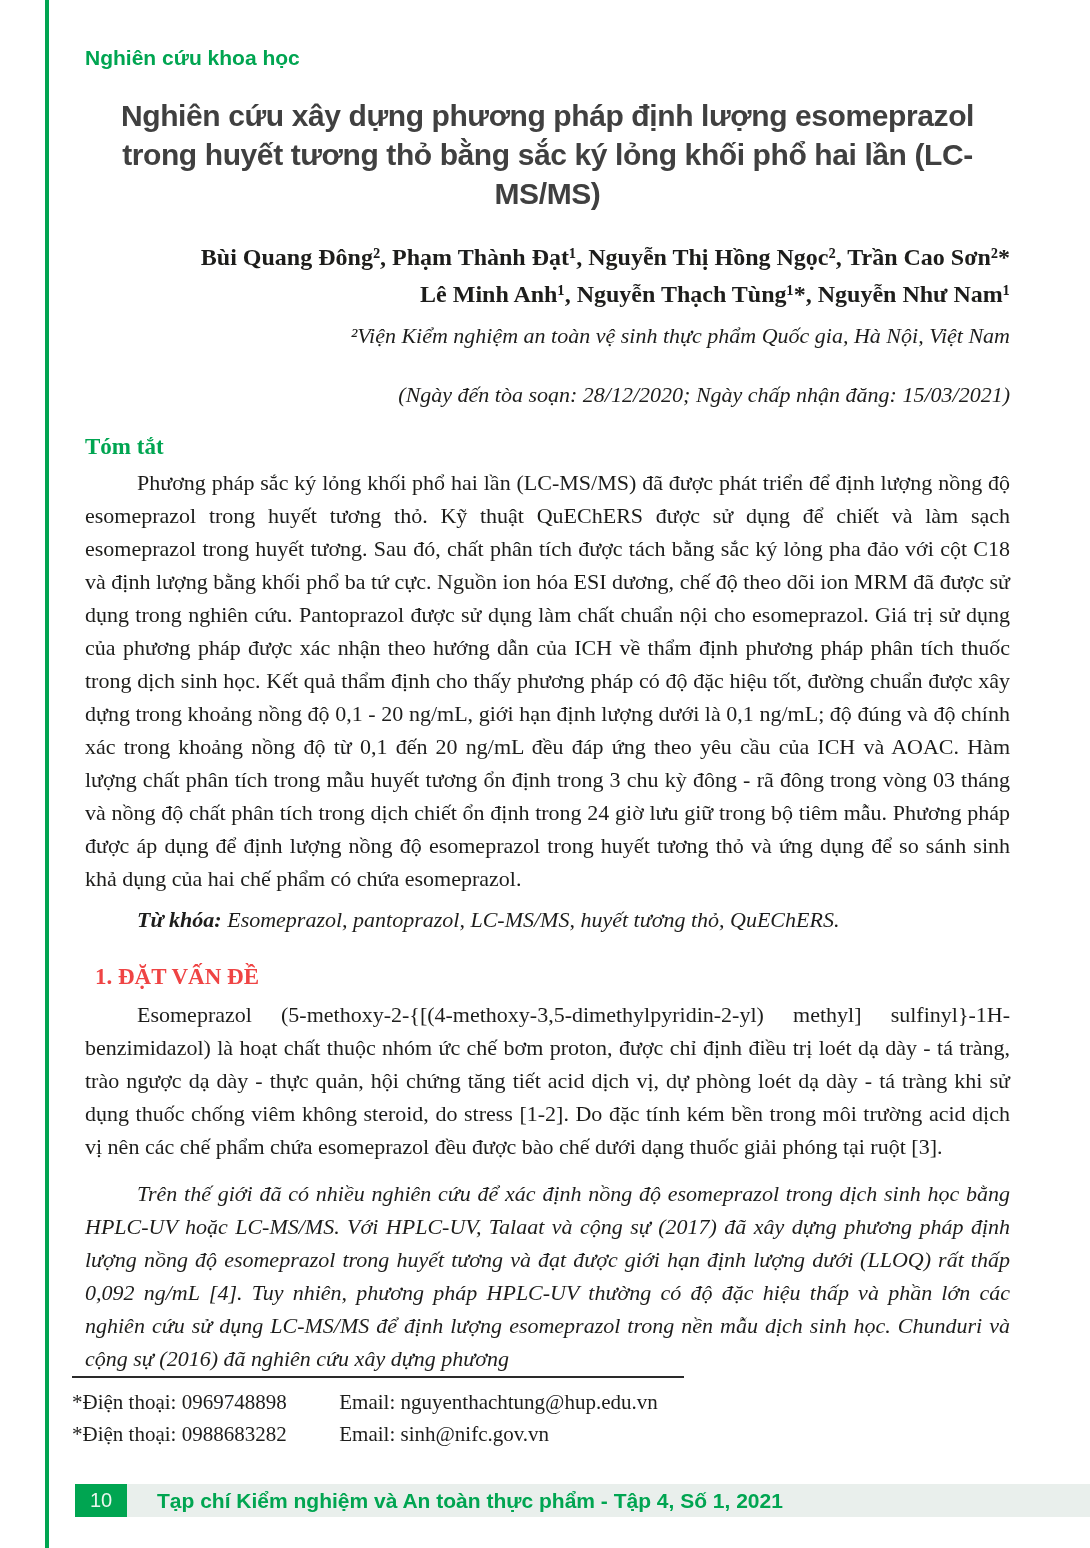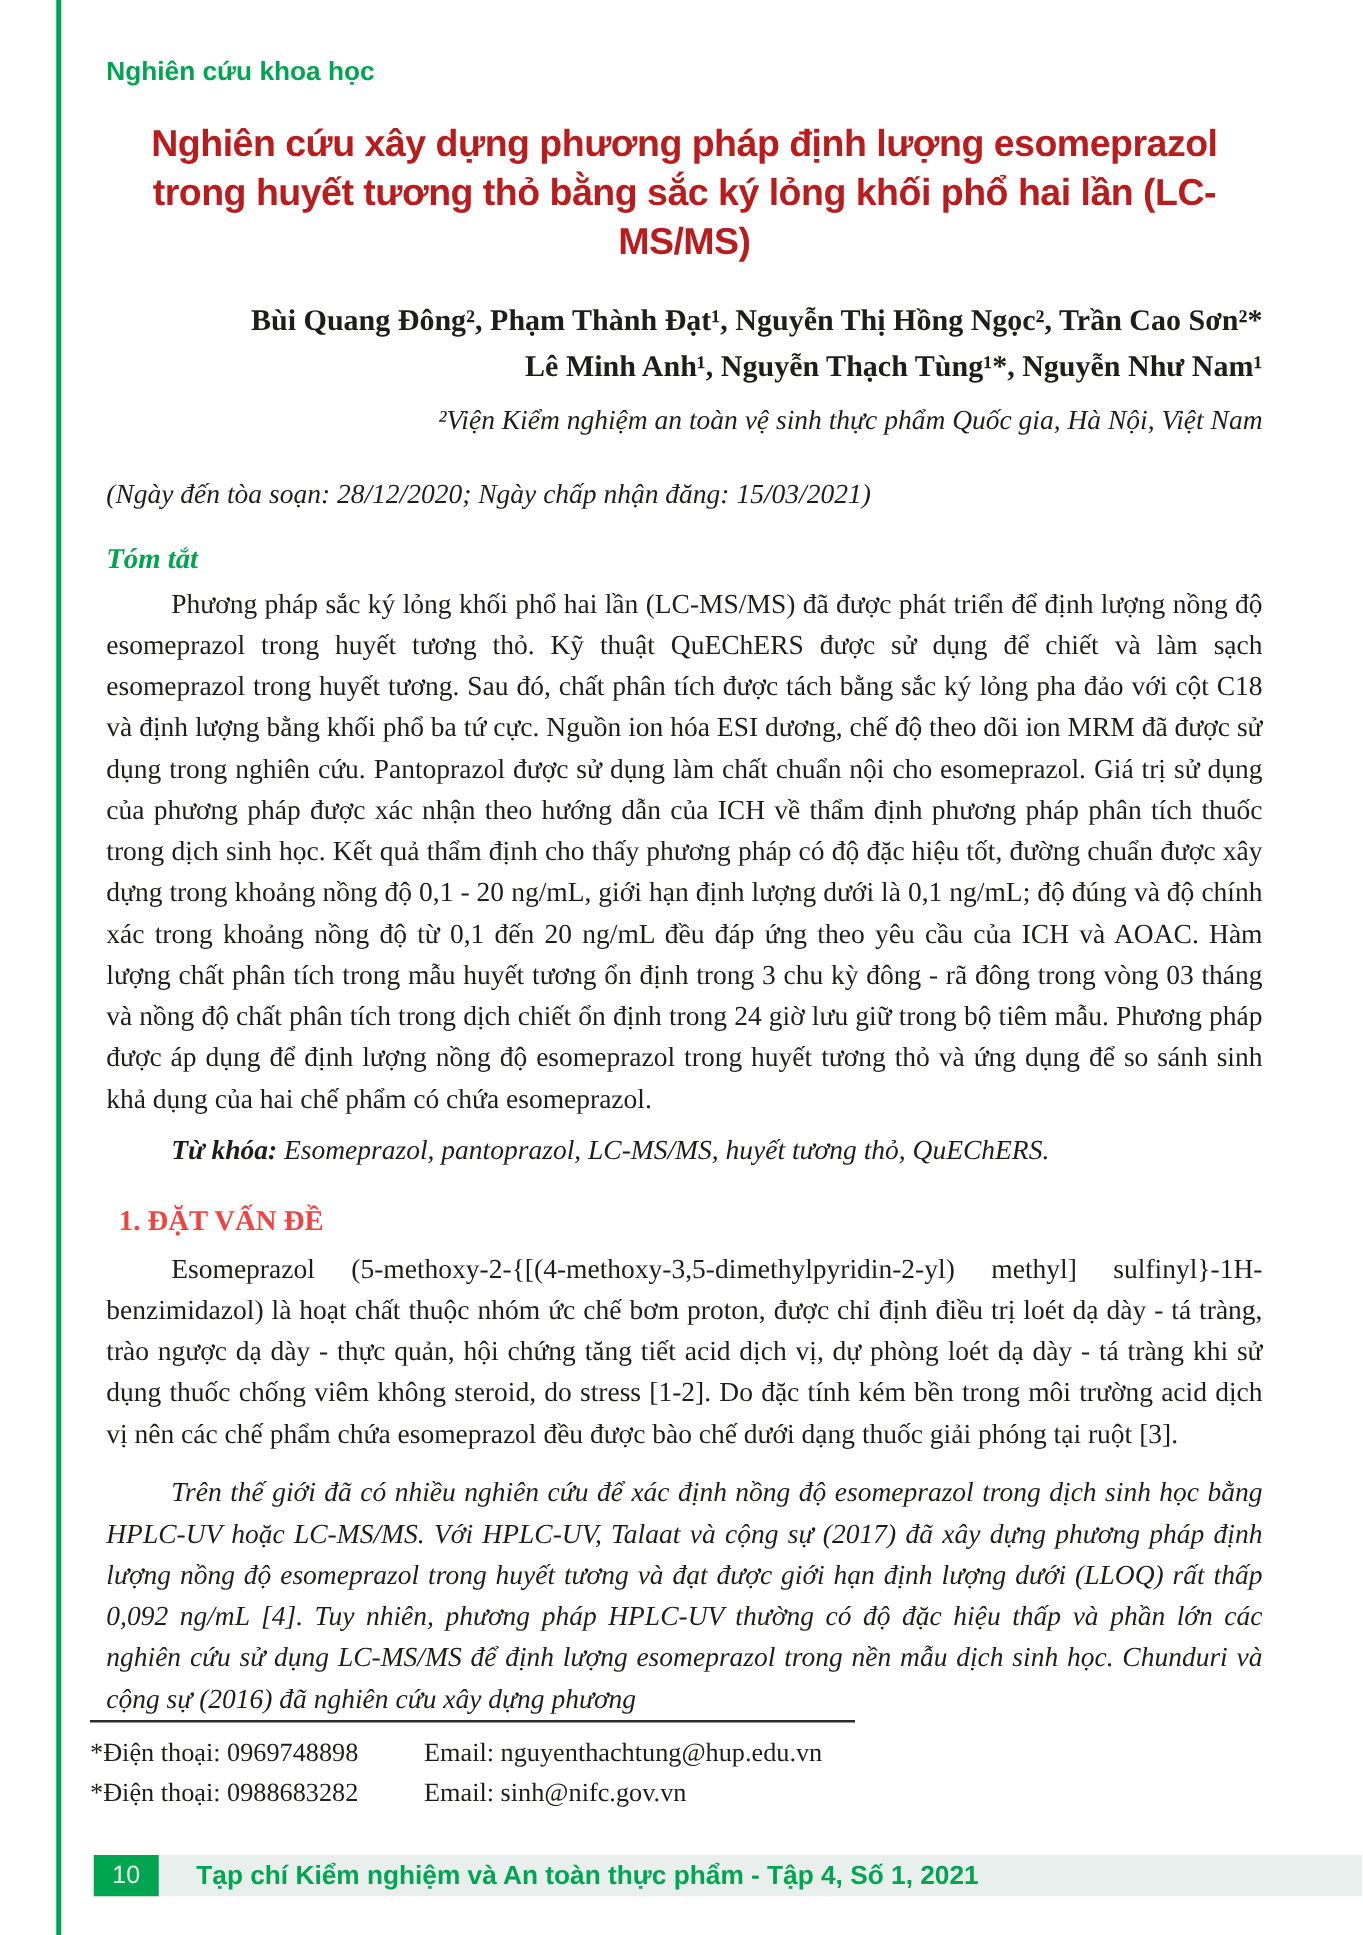--- a/index.html
+++ b/index.html
@@ -30,50 +30,49 @@
   .kicker {
     font-family: "Liberation Sans", sans-serif;
     font-weight: bold;
     color: #00A551;
     font-size: 21px;
     margin: 0 0 26px 0;
   }
   .title {
     font-family: "Liberation Sans", sans-serif;
     font-weight: bold;
-    color: #b91c1c;
+    color: #404040;
     font-size: 30px;
     letter-spacing: -0.4px;
     line-height: 1.3;
     text-align: center;
     margin: 0 0 26px 0;
   }
   .authors {
     text-align: right;
     font-weight: bold;
     font-size: 24px;
     line-height: 1.55;
   }
   .affiliations {
     text-align: right;
     font-style: italic;
     font-size: 22px;
     line-height: 1.5;
     margin-top: 6px;
   }
   .dates {
-    text-align: left;
+    text-align: right;
     font-style: italic;
     font-size: 22px;
     margin-top: 30px;
   }
   .abstract-heading {
     color: #00A551;
     font-weight: bold;
-    font-style: italic;
     font-size: 23px;
     margin-top: 26px;
   }
   p.body {
     font-size: 22px;
     line-height: 33px;
     text-align: justify;
     text-indent: 52px;
     margin: 6px 0 0 0;
   }

